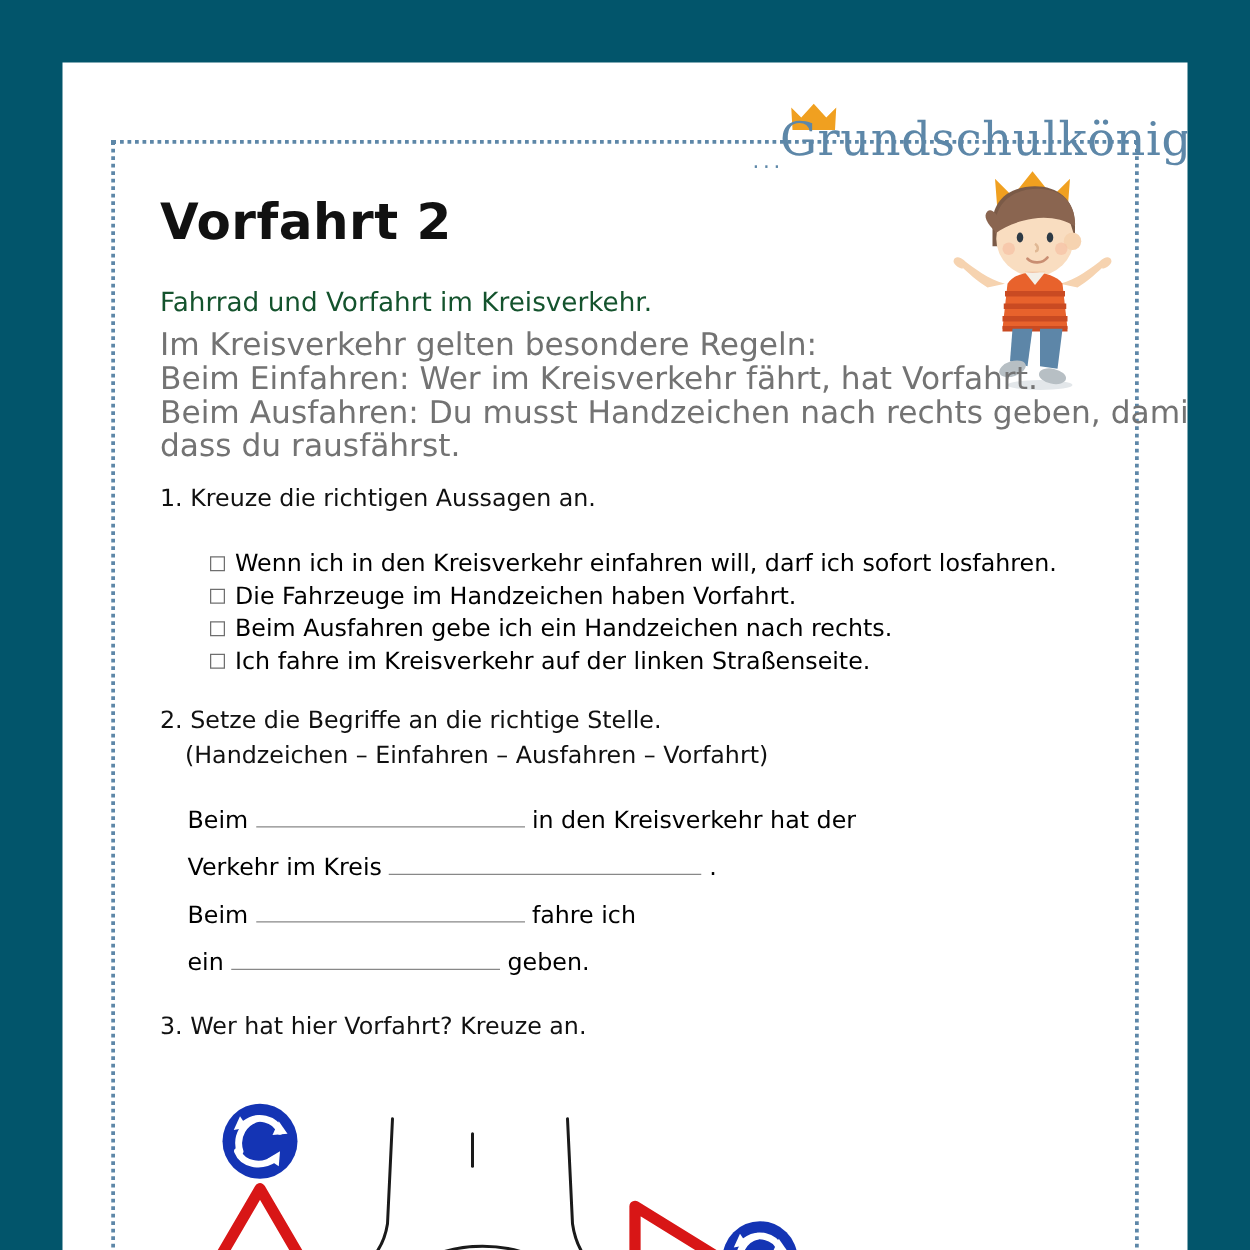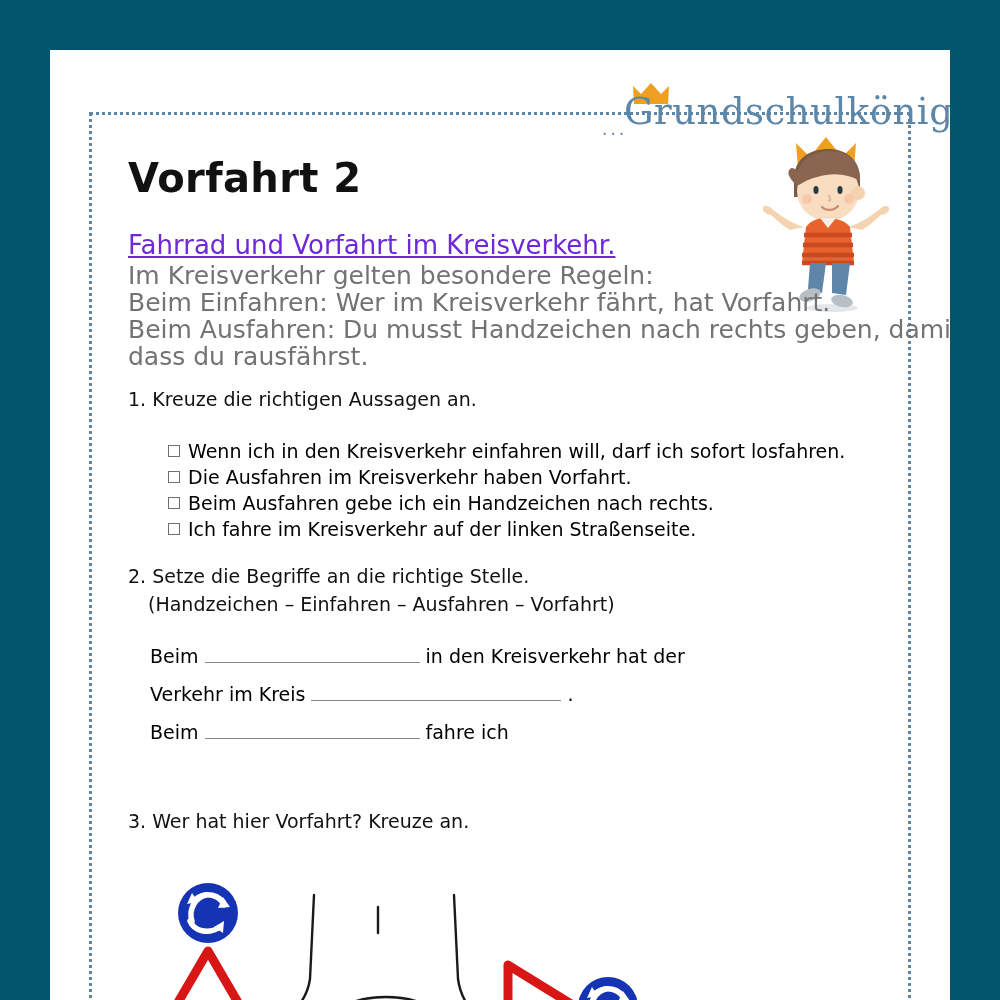--- a/index.html
+++ b/index.html
@@ -90,24 +90,23 @@
     color: #111111;
     letter-spacing: 0.4px;
     font-family: "DejaVu Sans", sans-serif;
     text-align: right;
   }
 
   .subtitle {
     position: absolute;
     left: 78px;
     top: 180px;
-    font-size: 26px;
-    color: #6d28d9;
-    font-family: "DejaVu Sans", sans-serif;
-    text-decoration: underline;
+    font-size: 21px;
+    color: #14532d;
+    font-family: "DejaVu Sans", sans-serif;
   }
 
   .intro {
     position: absolute;
     left: 78px;
     top: 212px;
     width: 760px;
     font-size: 25px;
     line-height: 27px;
     color: #737373;
@@ -273,21 +272,21 @@
       <span>Kreuze die richtigen Aussagen an.</span>
     </div>
 
     <div class="q1-list">
       <div class="row">
         <span class="chk"></span>
         <span>Wenn ich in den Kreisverkehr einfahren will, darf ich sofort losfahren.</span>
       </div>
       <div class="row">
         <span class="chk"></span>
-        <span>Die Ausfahren im Kreisverkehr haben Vorfahrt.</span>
+        <span>Die Fahrzeuge im Handzeichen haben Vorfahrt.</span>
       </div>
       <div class="row">
         <span class="chk"></span>
         <span>Beim Ausfahren gebe ich ein Handzeichen nach rechts.</span>
       </div>
       <div class="row">
         <span class="chk"></span>
         <span>Ich fahre im Kreisverkehr auf der linken Straßenseite.</span>
       </div>
     </div>
@@ -308,20 +307,25 @@
       </div>
       <div class="fill-line">
         <span>Verkehr im Kreis</span>
         <span class="blank b2"></span>
         <span>.</span>
       </div>
       <div class="fill-line">
         <span>Beim</span>
         <span class="blank b3"></span>
         <span>fahre ich</span>
+      </div>
+      <div class="fill-line">
+        <span>ein</span>
+        <span class="blank b4"></span>
+        <span>geben.</span>
       </div>
     </div>
 
     <div class="ex q3">
       <span>3.</span>
       <span>Wer hat hier Vorfahrt? Kreuze an.</span>
     </div>
 
     <svg class="diagram" viewBox="0 0 560 200">
       <g fill="none" stroke="#1a1a1a" stroke-width="2.4" stroke-linecap="round">

